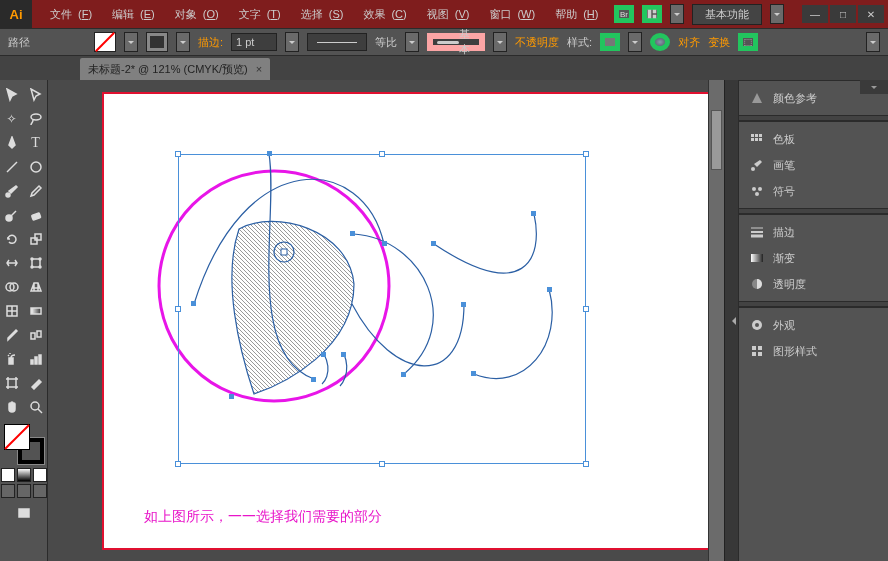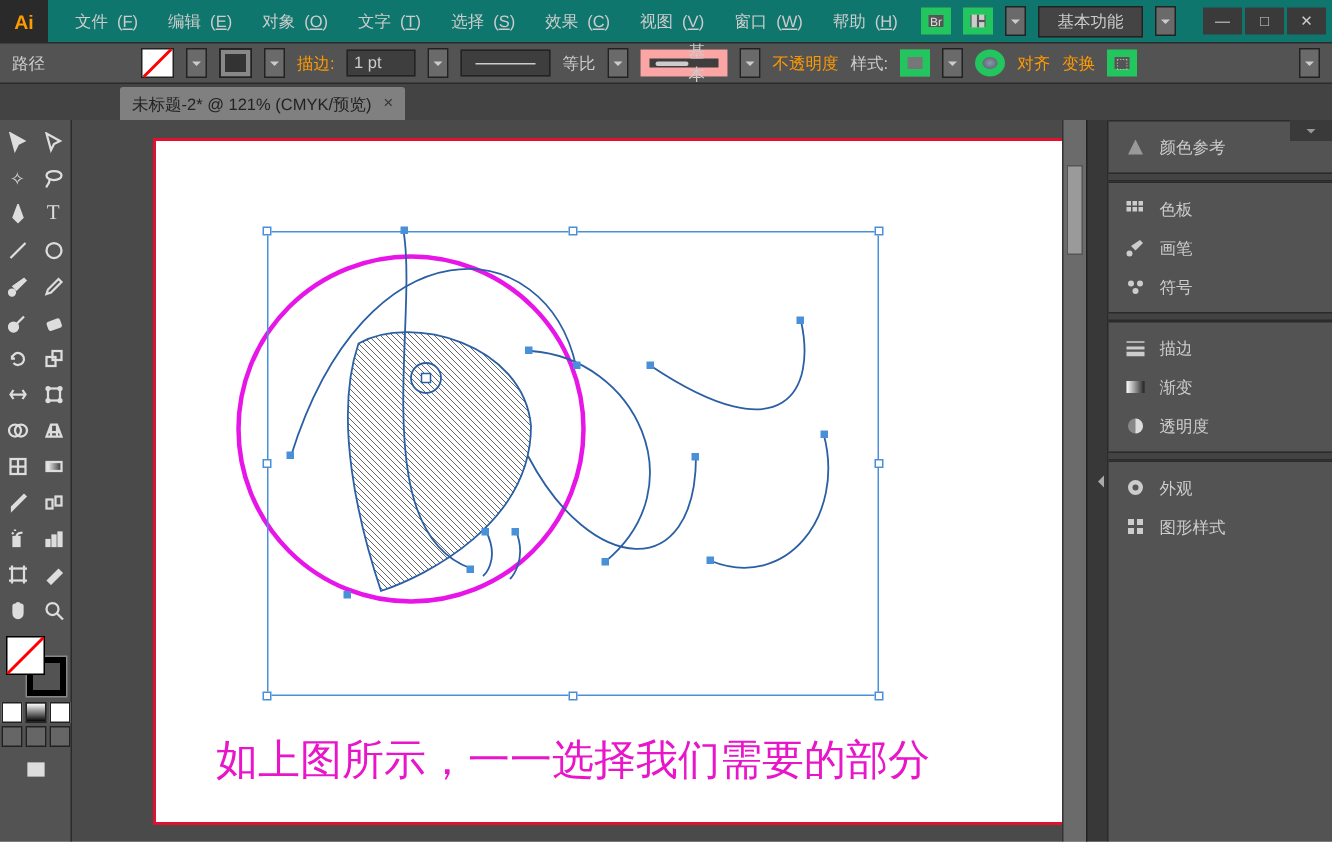--- a/index.html
+++ b/index.html
@@ -1,17 +1,17 @@
 <!DOCTYPE html>
 <html><head>
 <meta charset="utf-8">
 <style>
 * { margin:0; padding:0; box-sizing:border-box; font-family:"Microsoft YaHei",sans-serif; font-size:11px; }
 body { background:#4a4a4a; width:888px; height:561px; overflow:hidden; color:#ccc; }
-.titlebar { height:28px; background:#0f766e; display:flex; align-items:stretch; }
+.titlebar { height:28px; background:#7f1d1d; display:flex; align-items:stretch; }
 .ai-logo { width:32px; display:flex; align-items:center; justify-content:center; background:#2a2a2a; color:#ff9a00; font-weight:bold; font-size:13px; }
 .menus { display:flex; align-items:center; flex:1; padding-left:6px; gap:2px; }
 .menus span { padding:4px 6px; cursor:default; }
 .menus span u { text-decoration:underline; }
 .tbar-right { display:flex; align-items:center; gap:8px; padding-right:4px; }
 .winbtns { display:flex; gap:2px; margin-left:10px; }
 .winbtn { width:26px; height:18px; background:#3a3a3a; display:flex; align-items:center; justify-content:center; font-size:10px; }
 .winbtn.cl { background:#3a3a3a; }
 .iconbox { width:20px; height:18px; background:#555; border:5px solid #22c55e; display:flex; align-items:center; justify-content:center; font-size:9px;text-align:center; }
 .essential { padding:2px 12px; background:#444; border:1px solid #222; font-size:11px; }
@@ -36,21 +36,21 @@
 .tool { width:22px; height:22px; display:flex; align-items:center; justify-content:center; color:#ddd; font-size:12px; cursor:default; }
 .tool svg { width:14px; height:14px; stroke:#ddd; fill:none; stroke-width:1.5; }
 .fillstroke { width:40px; height:40px; position:relative; margin-top:6px; }
 .fillbox { position:absolute; width:26px; height:26px; background:#fff; border:1px solid #000; top:0; left:0; }
 .fillbox::after { content:''; position:absolute; width:34px; height:2px; background:red; transform:rotate(-45deg); top:11px; left:-5px; }
 .strokebox { position:absolute; width:26px; height:26px; background:#535353; border:4px solid #000; bottom:0; right:0; box-shadow:0 0 0 1px #888; }
 .miniswatches { display:flex; gap:2px; margin-top:4px; }
 .miniswatch { width:14px; height:14px; border:1px solid #222; }
 .canvas-area { flex:1; background:#4a4a4a; position:relative; overflow:hidden; }
 .artboard { position:absolute; left:22px; top:12px; width:628px; height:458px; background:#fff; border:2px solid #e01030; }
-.caption { position:absolute; left:40px; bottom:22px; color:#e815c9; font-size:28px; font-family:"SimSun",serif; }
+.caption { position:absolute; left:40px; bottom:22px; color:#e815c9; font-size:14px; font-family:"SimSun",serif; }
 .sel-bbox { position:absolute; left:74px; top:60px; width:408px; height:310px; border:1px solid #4a90d9; }
 .handle { position:absolute; width:6px; height:6px; background:#fff; border:1px solid #4a90d9; }
 .vscroll { width:16px; background:#6b6b6b; border-left:1px solid #333; position:relative; }
 .vscroll .thumb { position:absolute; left:2px; right:2px; top:30px; height:60px; background:#9a9a9a; border:1px solid #555; }
 .collapse-strip { width:14px; background:#383838; border-left:1px solid #222; display:flex; align-items:center; justify-content:center; }
 .collapse-strip::after { content:''; border:4px solid transparent; border-right-color:#aaa; }
 .rpanel { width:150px; background:#535353; border-left:1px solid #2b2b2b; display:flex; flex-direction:column; }
 .rpanel .grp { border-top:1px solid #2b2b2b; padding:4px 0; }
 .prow { display:flex; align-items:center; gap:8px; padding:5px 10px; cursor:default; }
 .prow .picon { width:16px; height:16px; display:flex; align-items:center; justify-content:center; }

